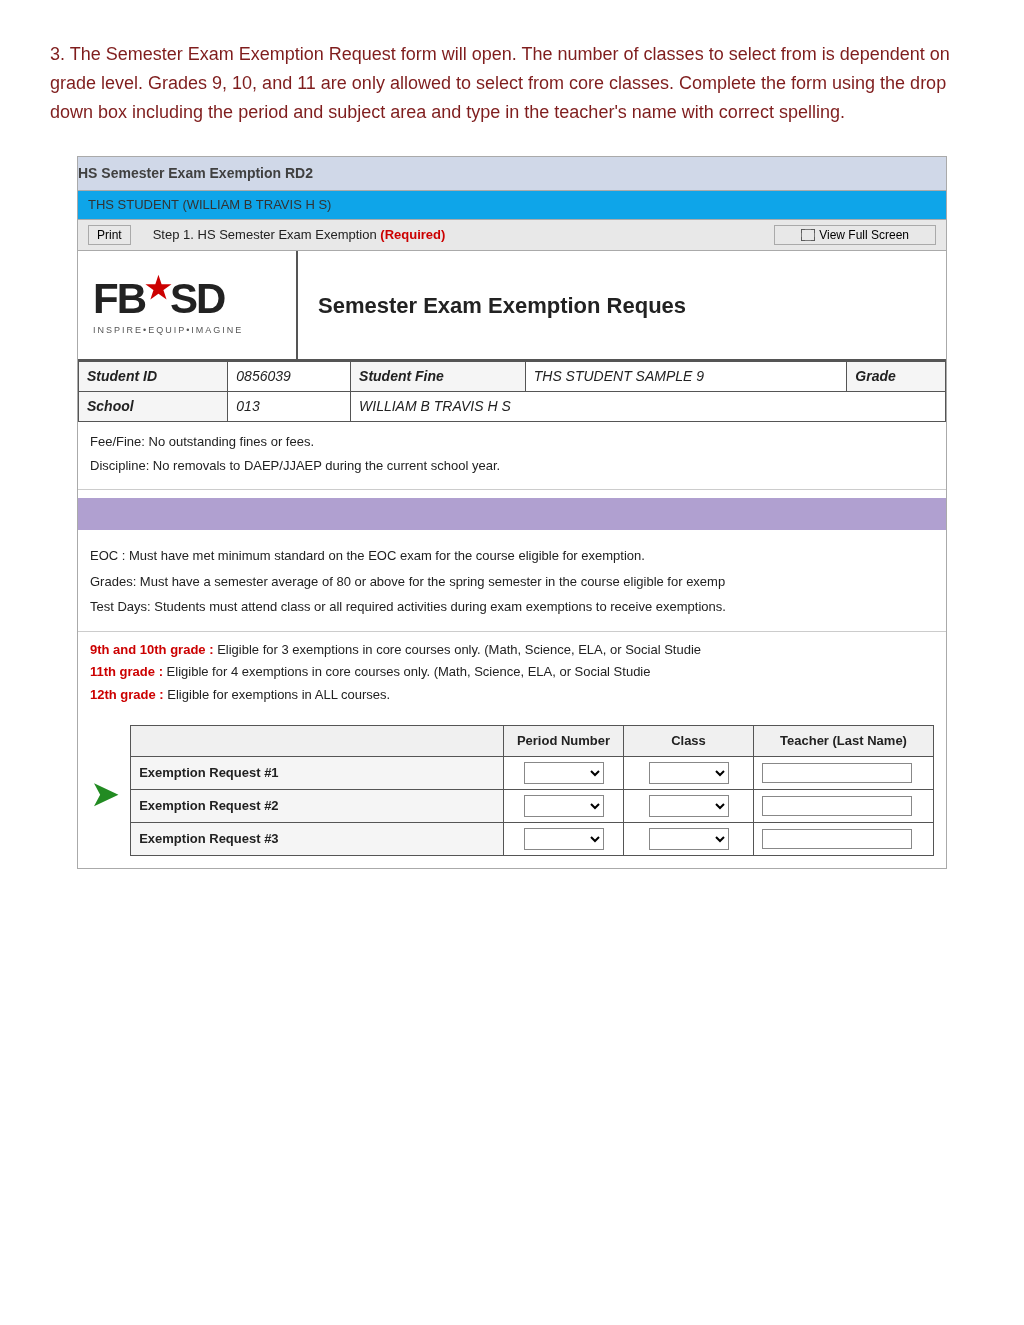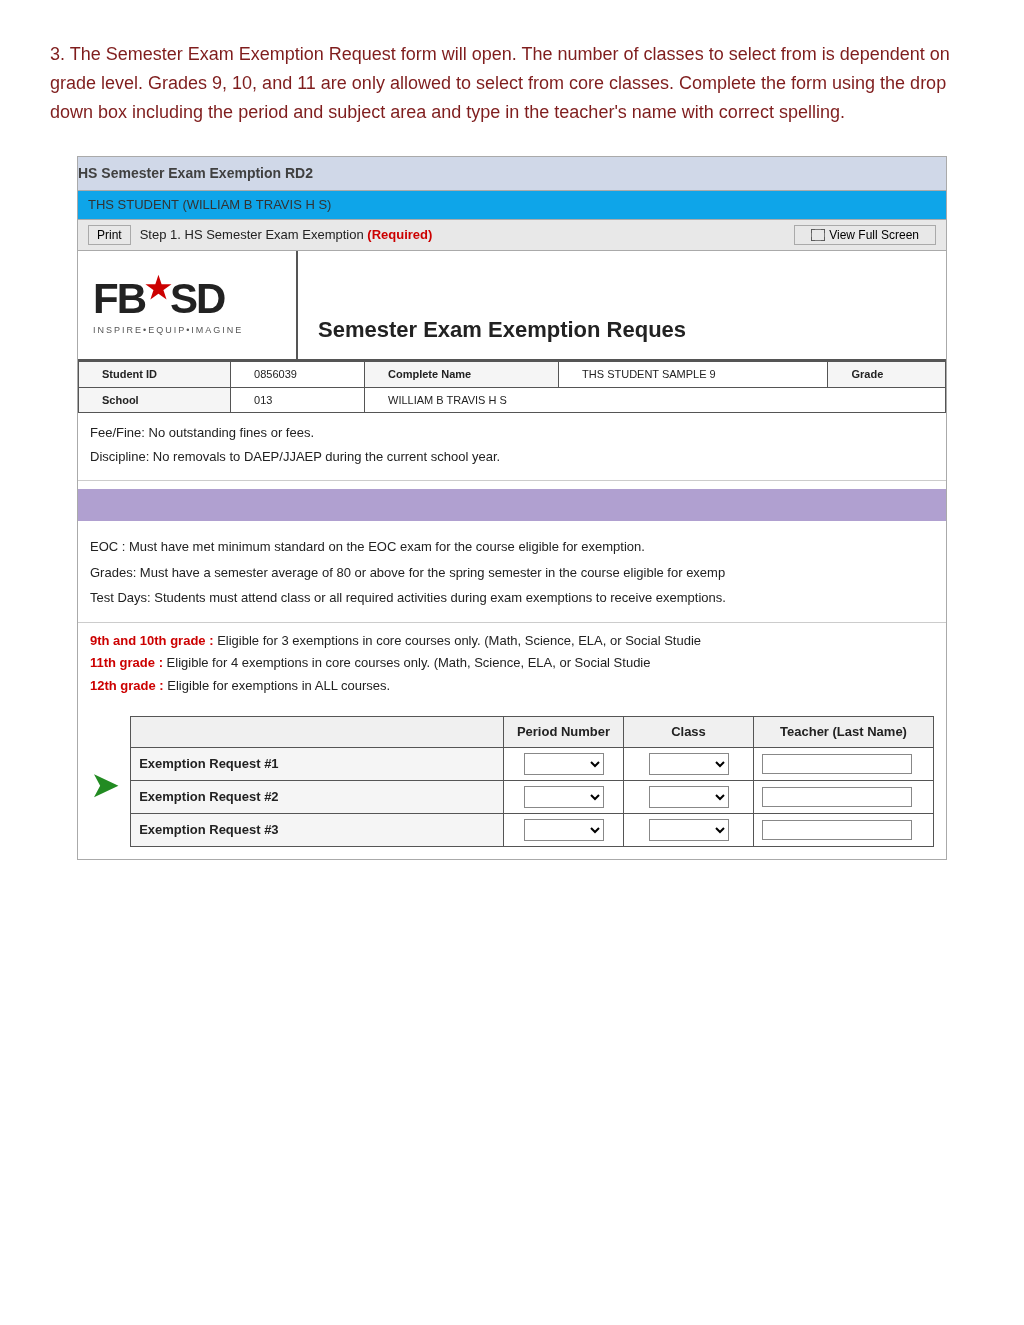--- a/index.html
+++ b/index.html
@@ -46,21 +46,21 @@
       align-items: center;
       justify-content: space-between;
       border-bottom: 1px solid #aaa;
       font-size: 13px;
     }
     .form-step-bar .step-text { color: #222; }
     .form-step-bar .step-text span.required { color: #c00; font-weight: bold; }
     .view-full-screen-btn {
       background: #e8e8e8;
       border: 1px solid #aaa;
-      padding: 2px 16px;
+      padding: 2px 26px;
       font-size: 12px;
       cursor: pointer;
       display: flex;
       align-items: center;
       gap: 4px;
     }
     .print-btn {
       background: #e8e8e8;
       border: 1px solid #aaa;
       padding: 2px 8px;
@@ -98,36 +98,37 @@
     }
     .fbisd-tagline {
       font-size: 9px;
       letter-spacing: 2px;
       color: #555;
       margin-top: 4px;
     }
     .title-area {
       flex: 1;
       display: flex;
-      align-items: flex-end;
-      padding: 13px 20px;
+      align-items: center;
+      padding: 27px 20px;
       font-size: 22px;
       font-weight: bold;
       color: #222;
       overflow: hidden;
     }
     .student-info-table {
       width: 100%;
       border-collapse: collapse;
       border-bottom: 1px solid #555;
     }
     .student-info-table td {
       border: 1px solid #555;
-      padding: 4px 23px;
-      font-size: 11px;
+      padding: 4px 8px;
+      font-size: 14px;
+      font-style: italic;
     }
     .student-info-table .label-cell {
       font-weight: bold;
       background: #f5f5f5;
       white-space: nowrap;
     }
     .conditions-area {
       padding: 10px 12px;
       font-size: 13px;
       border-bottom: 1px solid #ccc;
@@ -229,21 +230,21 @@
 
   <div class="form-header">
     <span>HS Semester Exam Exemption RD2</span>
   </div>
 
   <div class="form-subheader">
     <span>THS STUDENT (WILLIAM B TRAVIS H S)</span>
   </div>
 
   <div class="form-step-bar">
-    <div style="display:flex; align-items:center; gap:9px;">
+    <div style="display:flex; align-items:center; gap:22px;">
       <button class="print-btn">Print</button>
       <span class="step-text">
         <span>Step 1. HS Semester Exam Exemption</span> <span class="required">(Required)</span>
       </span>
     </div>
     <button class="view-full-screen-btn">
       <svg width="14" height="12" viewBox="0 0 14 12">
         <rect x="0" y="0" width="14" height="12" fill="none" stroke="#555" stroke-width="1.5"></rect>
         <line x1="0" y1="0" x2="4" y2="0" stroke="#555" stroke-width="1.5"></line>
         <line x1="0" y1="0" x2="0" y2="4" stroke="#555" stroke-width="1.5"></line>
@@ -270,21 +271,21 @@
       <div class="title-area">
         <span>Semester Exam Exemption Reques</span>
       </div>
     </div>
 
     <table class="student-info-table">
       <tbody>
           <tr>
         <td class="label-cell">Student ID</td>
         <td>0856039</td>
-        <td class="label-cell">Complete Name</td>
+        <td class="label-cell">Student Fine</td>
         <td>THS STUDENT SAMPLE 9</td>
         <td class="label-cell">Grade</td>
       </tr>
       <tr>
         <td class="label-cell">School</td>
         <td>013</td>
         <td colspan="3">WILLIAM B TRAVIS H S</td>
       </tr>
     </tbody>
       </table>

